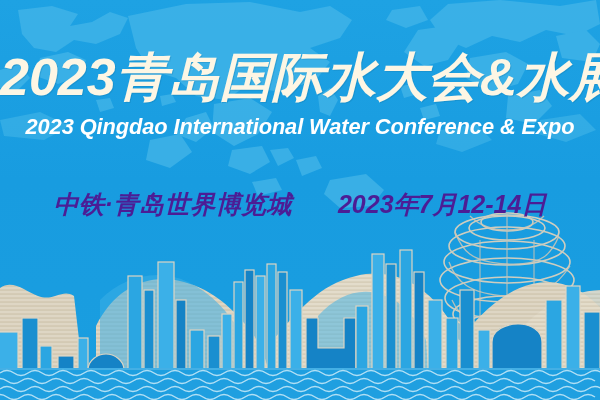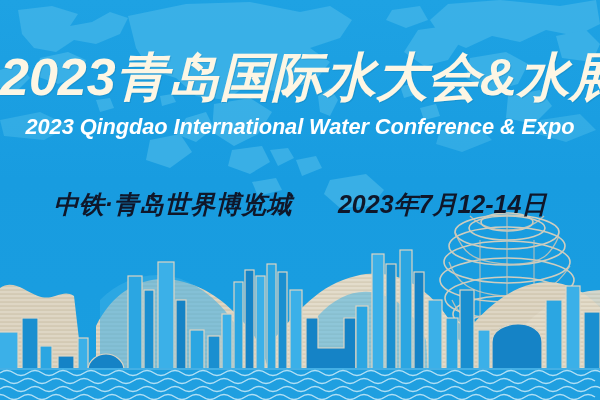--- a/index.html
+++ b/index.html
@@ -72,29 +72,29 @@
     display: flex;
     justify-content: center;
     align-items: baseline;
     gap: 46px;
     white-space: nowrap;
   }
   .venue {
     font-family: "Liberation Sans", "DejaVu Sans", sans-serif;
     font-size: 25px;
     font-weight: bold;
-    color: #0f172a;
+    color: #4c1d95;
     letter-spacing: 0.5px;
     text-align: center;
   }
   .dates {
     font-family: "Liberation Sans", sans-serif;
     font-size: 25px;
     font-weight: bold;
-    color: #0f172a;
+    color: #4c1d95;
     letter-spacing: 0px;
   }
 </style>
 </head>
 <body>
 
 <div id="poster">
 
   <svg class="layer" viewBox="0 0 600 400" preserveAspectRatio="none" style="z-index:1;">
     <defs>

